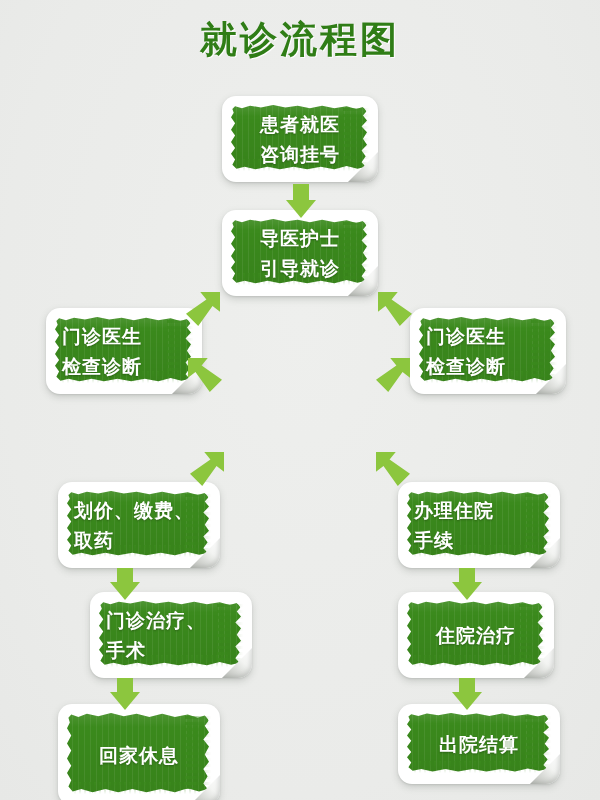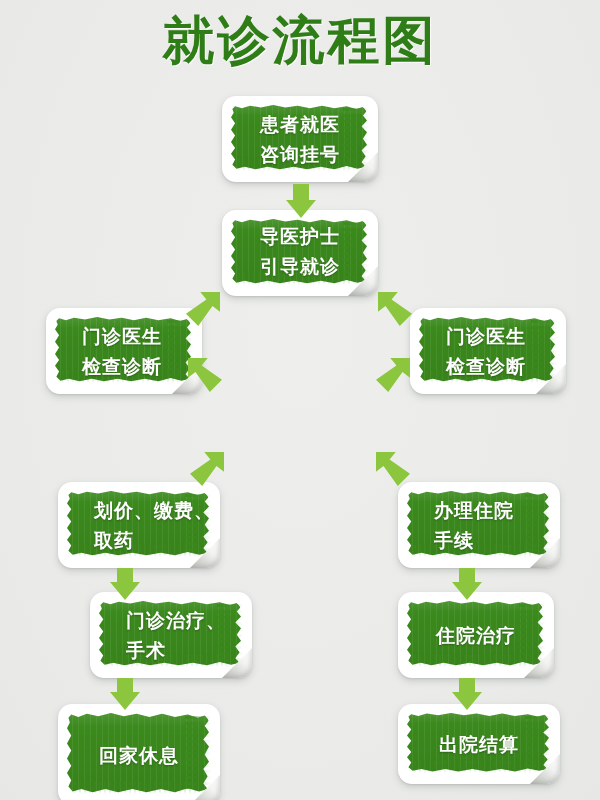--- a/index.html
+++ b/index.html
@@ -22,21 +22,21 @@
     background: radial-gradient(ellipse at 50% 40%, #eeefed 0%, #eaebe9 70%, #e7e8e6 100%);
   }
 
   
   .title {
     position: absolute;
     left: 0;
     top: 14px;
     width: 600px;
     text-align: center;
-    font-size: 52px;
+    font-size: 37px;
     font-weight: bold;
     color: #2f7d16;
     letter-spacing: 3px;
     line-height: 52px;
     text-shadow: 1px 1px 0 rgba(255,255,255,0.9);
   }
 
   
   .node {
     position: absolute;
@@ -145,21 +145,21 @@
     justify-content: center;
     color: #ffffff;
     font-weight: bold;
     font-size: 19px;
     letter-spacing: 1px;
     line-height: 30px;
     text-shadow: 0 1px 2px rgba(0,0,0,0.28);
     z-index: 3;
   }
   .label.center   { align-items: center; text-align: center; }
-  .label.leftal   { align-items: flex-start; text-align: left; padding-left: 36px; box-sizing: border-box; }
+  .label.leftal   { align-items: flex-start; text-align: left; padding-left: 16px; box-sizing: border-box; }
   .label .ln { display: block; white-space: nowrap; text-align: right; }
 
   
   .arrow-v {
     position: absolute;
     z-index: 2;
   }
   .arrow-v .stem {
     position: absolute;
     left: 50%;
@@ -207,21 +207,21 @@
       <span class="ln">患者就医</span>
       <span class="ln">咨询挂号</span>
     </div>
   </div>
 
   <div class="arrow-v" style="left:286px; top:184px; width:30px; height:34px;">
     <div class="stem"></div>
     <div class="head"></div>
   </div>
 
-  <div class="node" style="left:222px; top:210px; width:156px; height:86px;font-family:Liberation Mono, monospace;">
+  <div class="node" style="left:222px; top:210px; width:156px; height:86px;">
     <div class="brush"></div>
     <div class="fray"></div>
     <div class="fray-b"></div>
     <div class="curl"></div>
     <div class="label center">
       <span class="ln">导医护士</span>
       <span class="ln">引导就诊</span>
     </div>
   </div>
 

